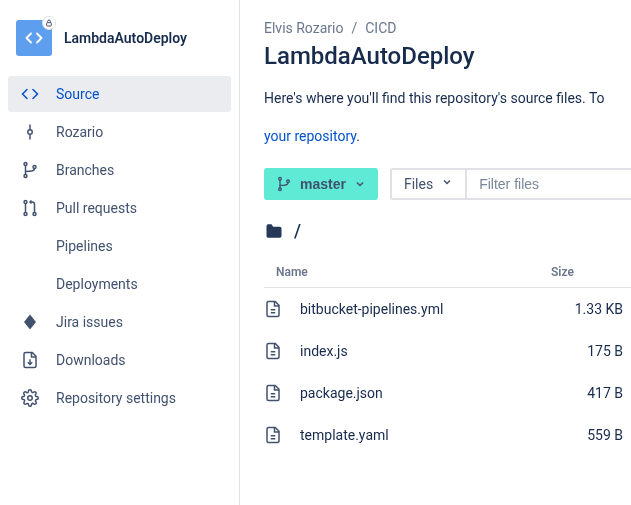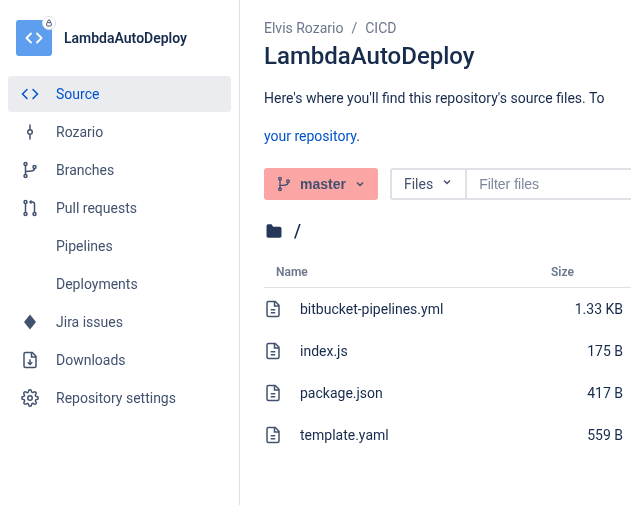--- a/index.html
+++ b/index.html
@@ -16,21 +16,21 @@
 .nav-icon { width: 20px; height: 20px; display: flex; align-items: center; justify-content: center; flex-shrink: 0; }
 .nav-item.no-icon .nav-icon { visibility: hidden; }
 .main { flex: 1; padding: 20px 0 20px 24px; overflow: hidden; }
 .breadcrumb { font-size: 14px; color: #6B778C; margin-bottom: 6px; }
 .breadcrumb a { color: #6B778C; text-decoration: none; }
 .breadcrumb .sep { margin: 0 8px; }
 .page-title { font-size: 24px; font-weight: 500; color: #172B4D; margin-bottom: 20px; }
 .description { font-size: 14px; color: #172B4D; margin-bottom: 22px; }
 .link { color: #0052CC; text-decoration: none; }
 .toolbar { display: flex; gap: 12px; margin: 24px 0 20px 0; }
-.dropdown { display: flex; align-items: center; gap: 8px; background: #fca5a5; border: none; border-radius: 3px; padding: 8px 12px; cursor: pointer; font-size: 14px; color: #42526E; font-weight: 600; }
+.dropdown { display: flex; align-items: center; gap: 8px; background: #5eead4; border: none; border-radius: 3px; padding: 8px 12px; cursor: pointer; font-size: 14px; color: #42526E; font-weight: 600; }
 .filter-group { display: flex; border: 2px solid #DFE1E6; border-radius: 3px; flex: 1; }
 .filter-type { display: flex; align-items: flex-start; gap: 8px; padding: 6px 12px; border-right: 2px solid #DFE1E6; cursor: pointer; font-size: 14px; color: #42526E; }
 .filter-input { border: none; outline: none; padding: 6px 12px; font-size: 14px; flex: 1; color: #172B4D; }
 .filter-input::placeholder { color: #7A869A; }
 .path-row { display: flex; align-items: center; gap: 10px; margin-bottom: 16px; }
 .path-sep { font-size: 18px; font-weight: 500; color: #172B4D; }
 .file-table { width: 100%; }
 .table-header { display: flex; padding: 8px 0; border-bottom: 1px solid #DFE1E6; font-size: 12px; font-weight: 600; color: #6B778C; }
 .col-name { flex: 1; padding-left: 12px; }
 .col-size { width: 80px; text-align: left; padding-right: 8px; }

